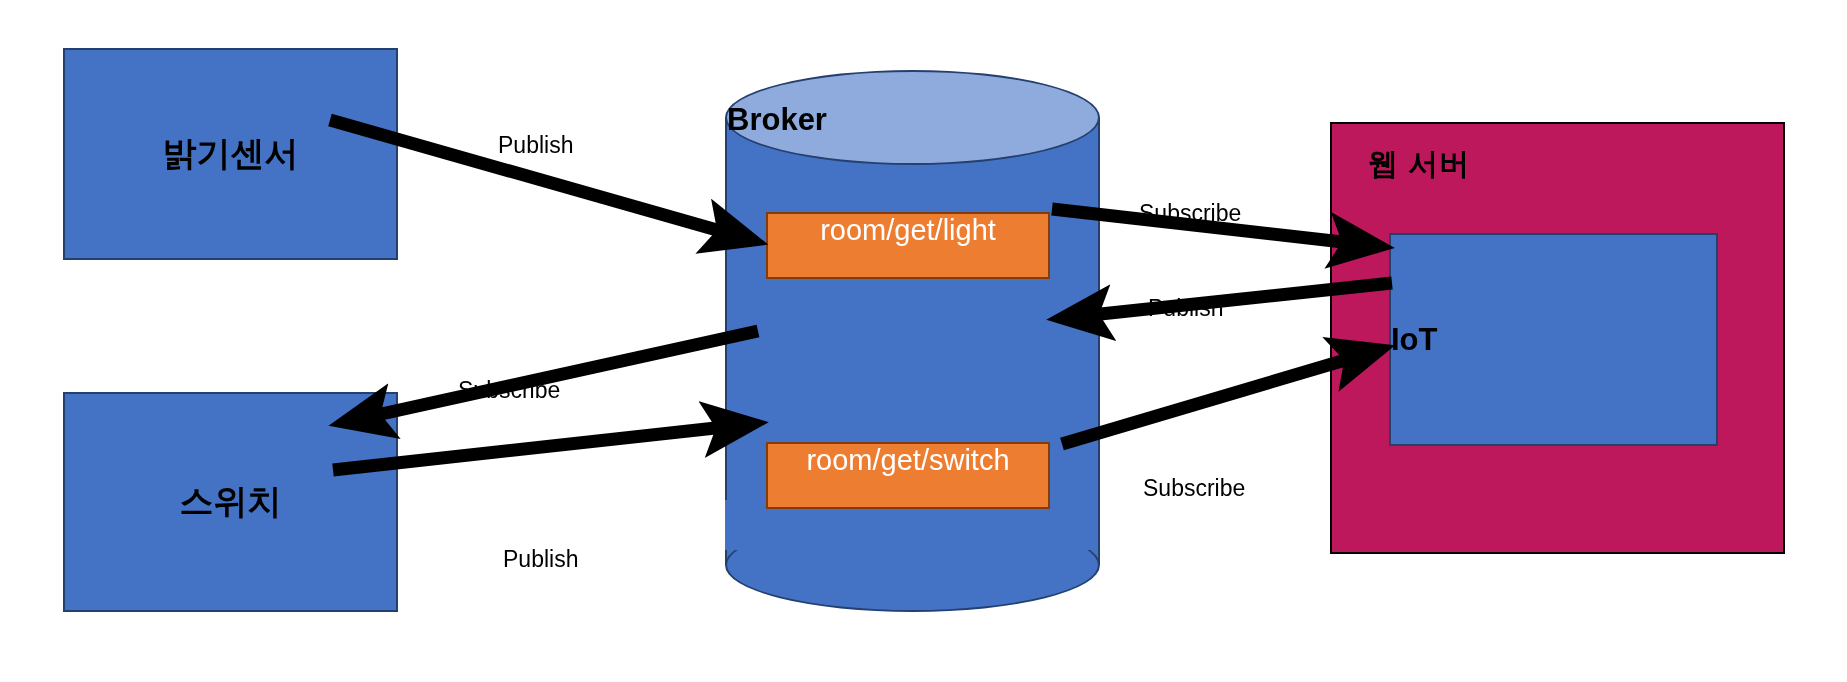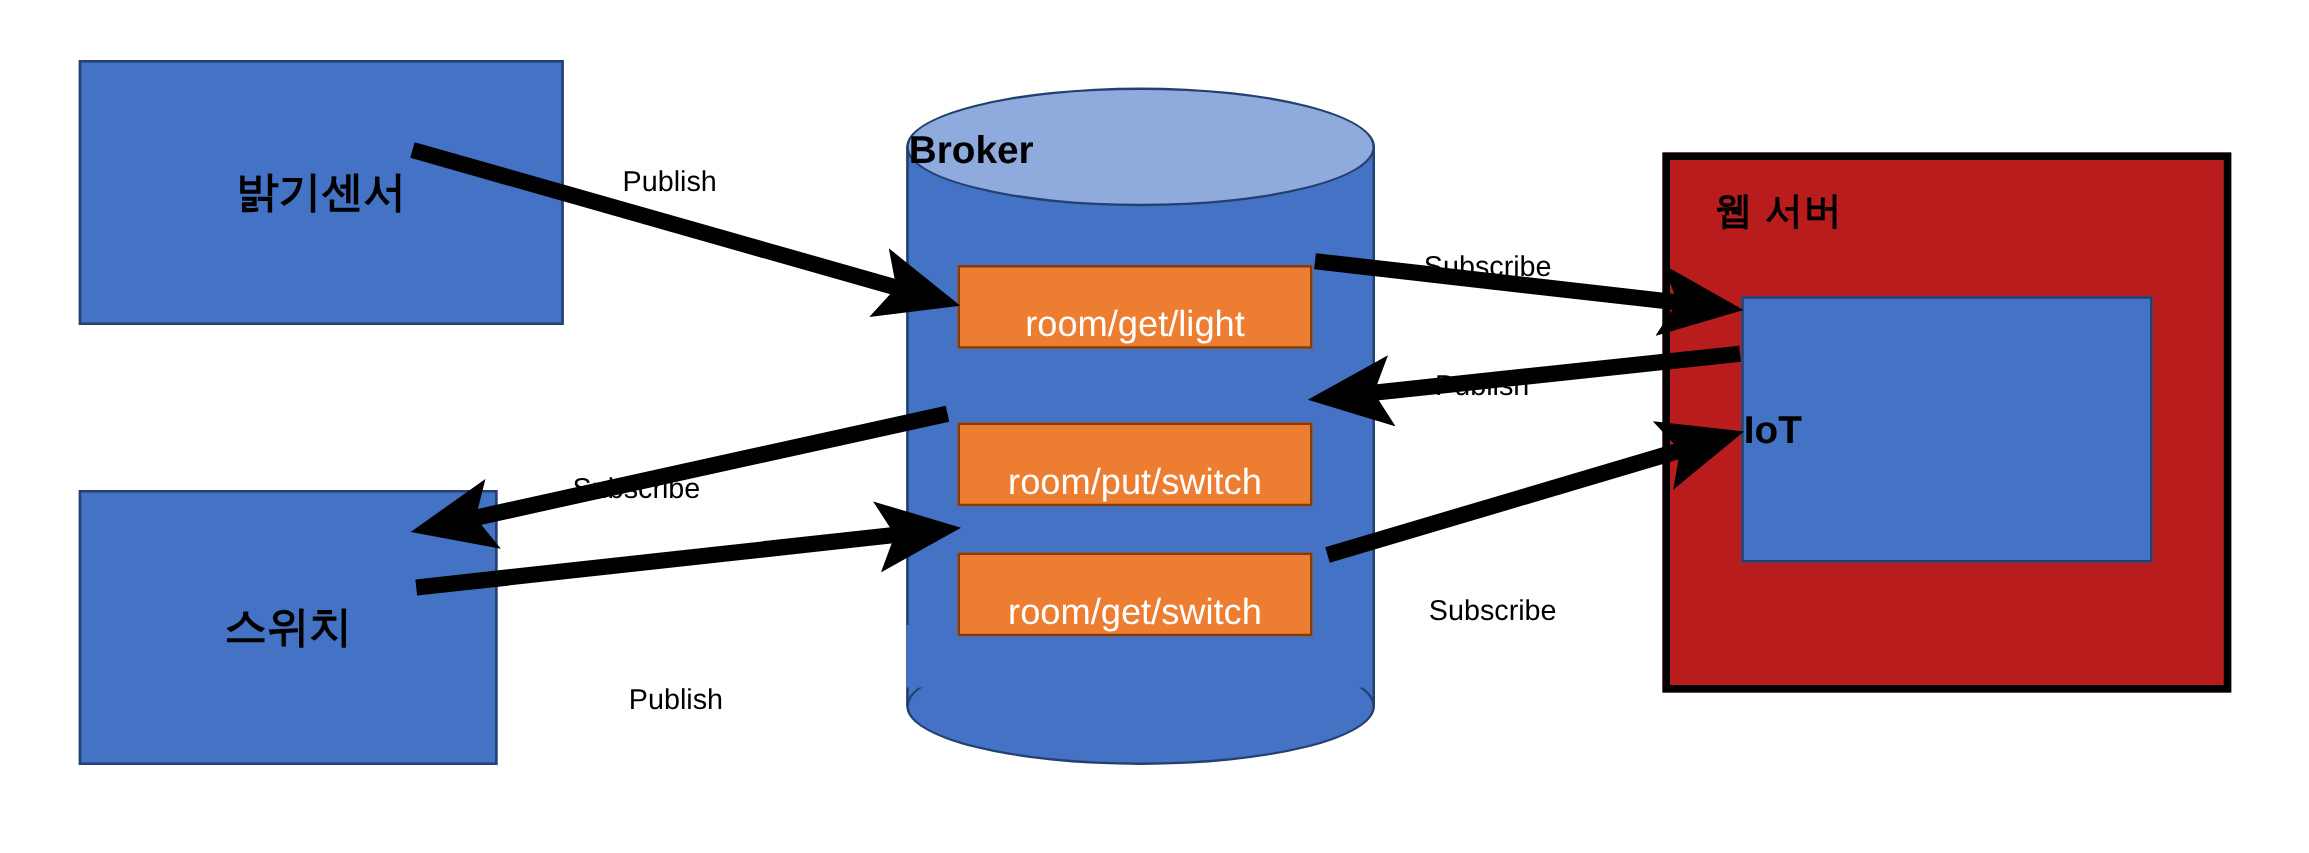--- a/index.html
+++ b/index.html
@@ -2,46 +2,46 @@
 <html><head>
 <meta charset="utf-8">
 <style>
   html,body{margin:0;padding:0;background:#ffffff;}
   body{font-family:"Liberation Sans","DejaVu Sans",sans-serif;}
   #stage{position:relative;width:1847px;height:682px;background:#ffffff;overflow:hidden;}
   .node{position:absolute;box-sizing:border-box;display:flex;align-items:center;justify-content:center;}
 
   
   .devbox{background:#4472C4;border:2px solid #24406e;color:#000000;font-weight:bold;font-size:34px;}
-  #sensor-box{left:63px;top:48px;width:388px;height:212px;}
+  #sensor-box{left:63px;top:48px;width:335px;height:212px;}
   #switch-box{left:63px;top:392px;width:335px;height:220px;}
 
   
   #broker{position:absolute;left:725px;top:70px;width:375px;height:542px;}
   #broker .cyl-body{position:absolute;left:0;top:47px;width:375px;height:448px;
       background:#4472C4;border-left:2px solid #24406e;border-right:2px solid #24406e;box-sizing:border-box;}
   #broker .cyl-bottom{position:absolute;left:0;top:448px;width:375px;height:94px;
       background:#4472C4;border:2px solid #24406e;border-radius:50%;box-sizing:border-box;}
   #broker .cyl-bottom-mask{position:absolute;left:0px;top:430px;width:371px;height:50px;background:#4472C4;}
   #broker .cyl-top{position:absolute;left:0;top:0;width:375px;height:95px;
       background:#8FAADC;border:2px solid #24406e;border-radius:50%;box-sizing:border-box;
       display:flex;align-items:center;justify-content:flex-start;}
   #broker-label{font-weight:bold;font-size:31px;color:#000;line-height:1;padding-top:4px;}
 
   
   .topic{position:absolute;left:41px;width:284px;height:67px;background:#ED7D31;
       border:2px solid #843C0B;box-sizing:border-box;color:#ffffff;font-size:29px;
-      display:flex;align-items:flex-end;justify-content:center;z-index:6;}
+      display:flex;align-items:flex-start;justify-content:center;z-index:6;}
   #topic-0{top:142px;}
   #topic-1{top:268px;}
   #topic-2{top:372px;}
 
   
-  #webserver-box{left:1330px;top:122px;width:455px;height:432px;background:#b91c1c;
-      border:6px solid #000000;box-sizing:border-box;display:block;}
+  #webserver-box{left:1330px;top:122px;width:455px;height:432px;background:#be185d;
+      border:2px solid #000000;box-sizing:border-box;display:block;}
   #webserver-label{position:absolute;left:36px;top:20px;font-weight:bold;font-size:30px;color:#000;letter-spacing:1px;}
   #iot-box{position:absolute;left:57px;top:109px;width:329px;height:213px;background:#4472C4;
       border:2px solid #24406e;box-sizing:border-box;display:flex;align-items:center;justify-content:flex-start;
       font-weight:bold;font-size:31px;color:#000;}
 
   
   #arrows{position:absolute;left:0;top:0;width:1847px;height:682px;z-index:8;pointer-events:none;}
 
   
   .edge-label{position:absolute;font-size:23px;color:#000000;white-space:nowrap;z-index:9;}
@@ -68,23 +68,20 @@
   <div id="broker">
     <div class="cyl-body"></div>
     <div class="cyl-bottom"></div>
     <div class="cyl-bottom-mask"></div>
     <div class="cyl-top">
       <span id="broker-label">Broker</span>
     </div>
 
     <div class="topic" id="topic-0">
       <span>room/get/light</span>
-    </div>
-    <div class="topic" id="topic-1">
-      <span>room/put/switch</span>
     </div>
     <div class="topic" id="topic-2">
       <span>room/get/switch</span>
     </div>
   </div>
 
   <div class="node" id="webserver-box">
     <span id="webserver-label">웹 서버</span>
     <div id="iot-box">
       <span>IoT</span>

